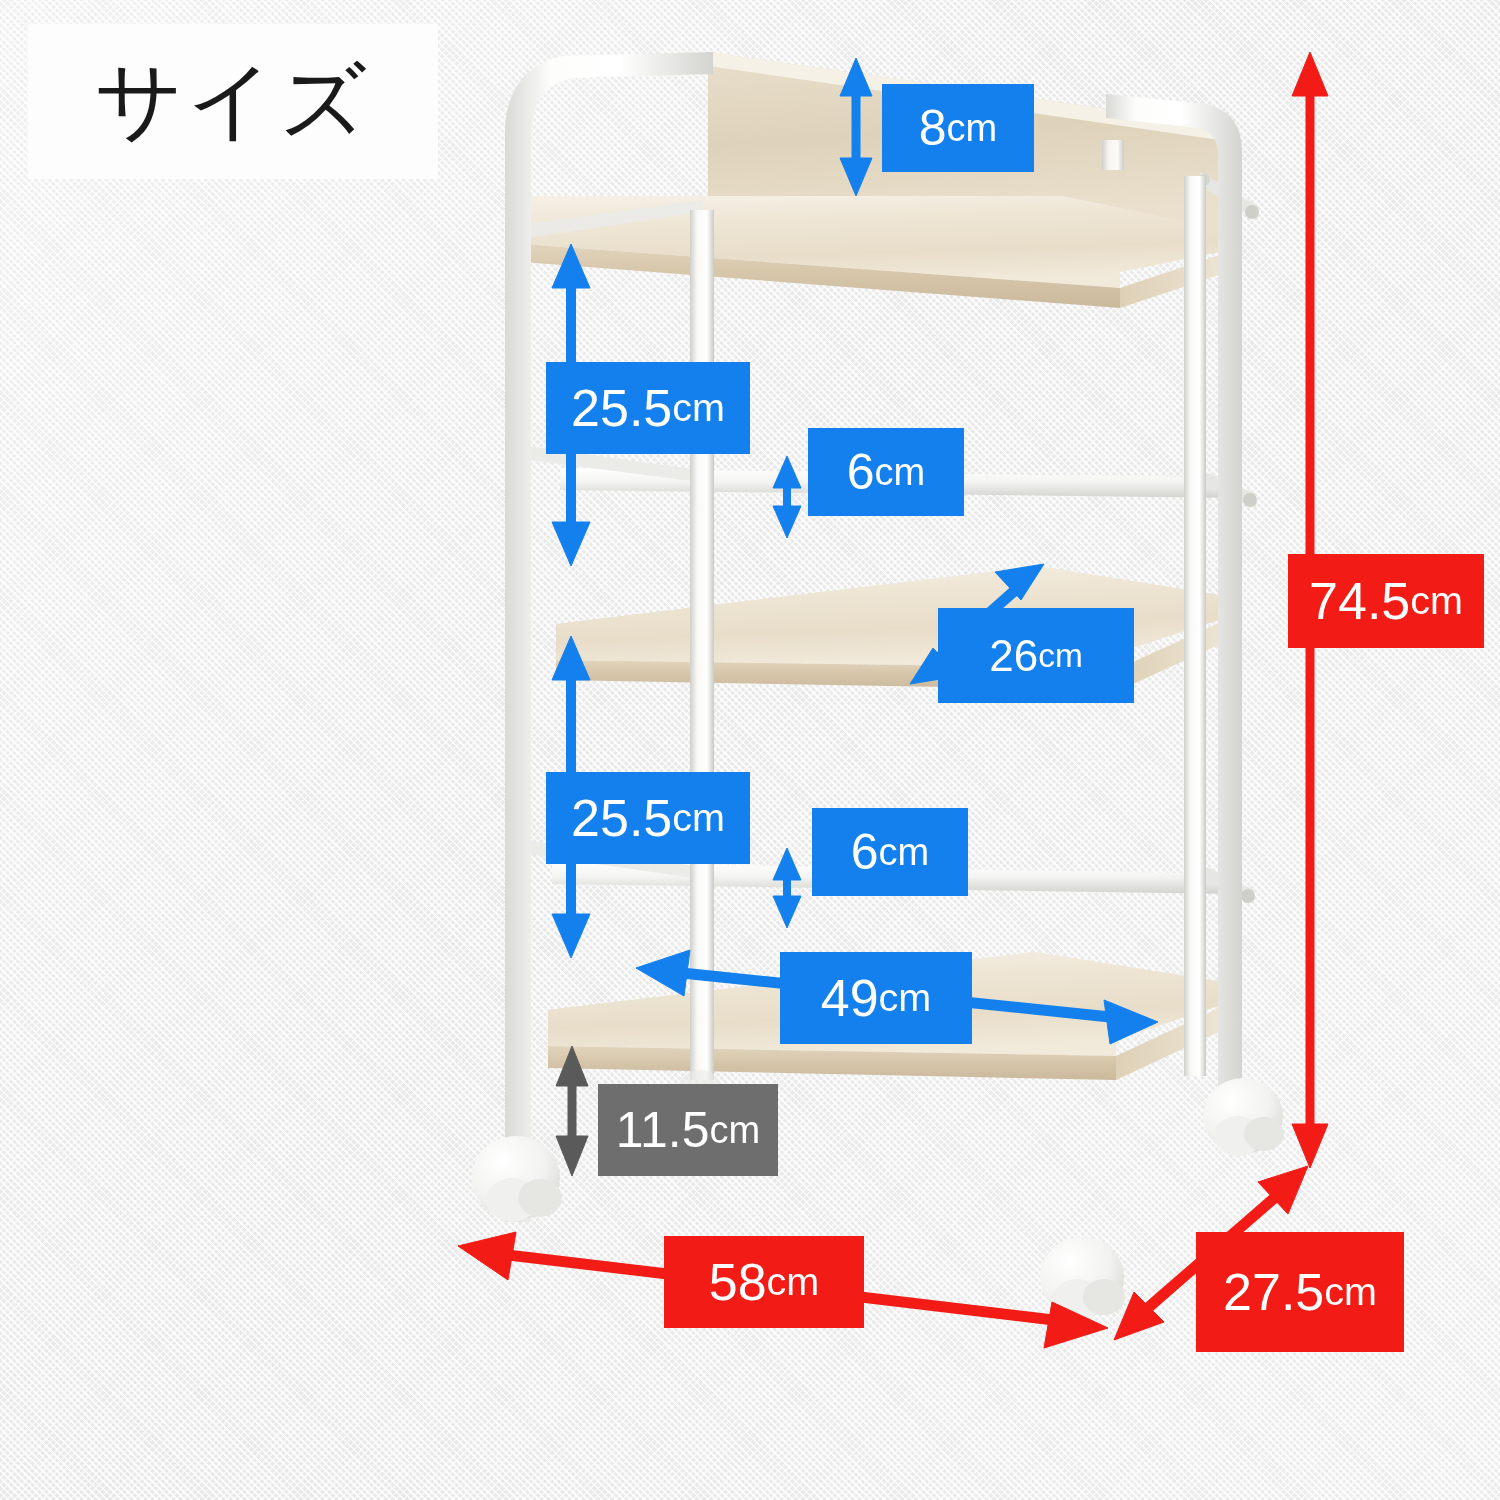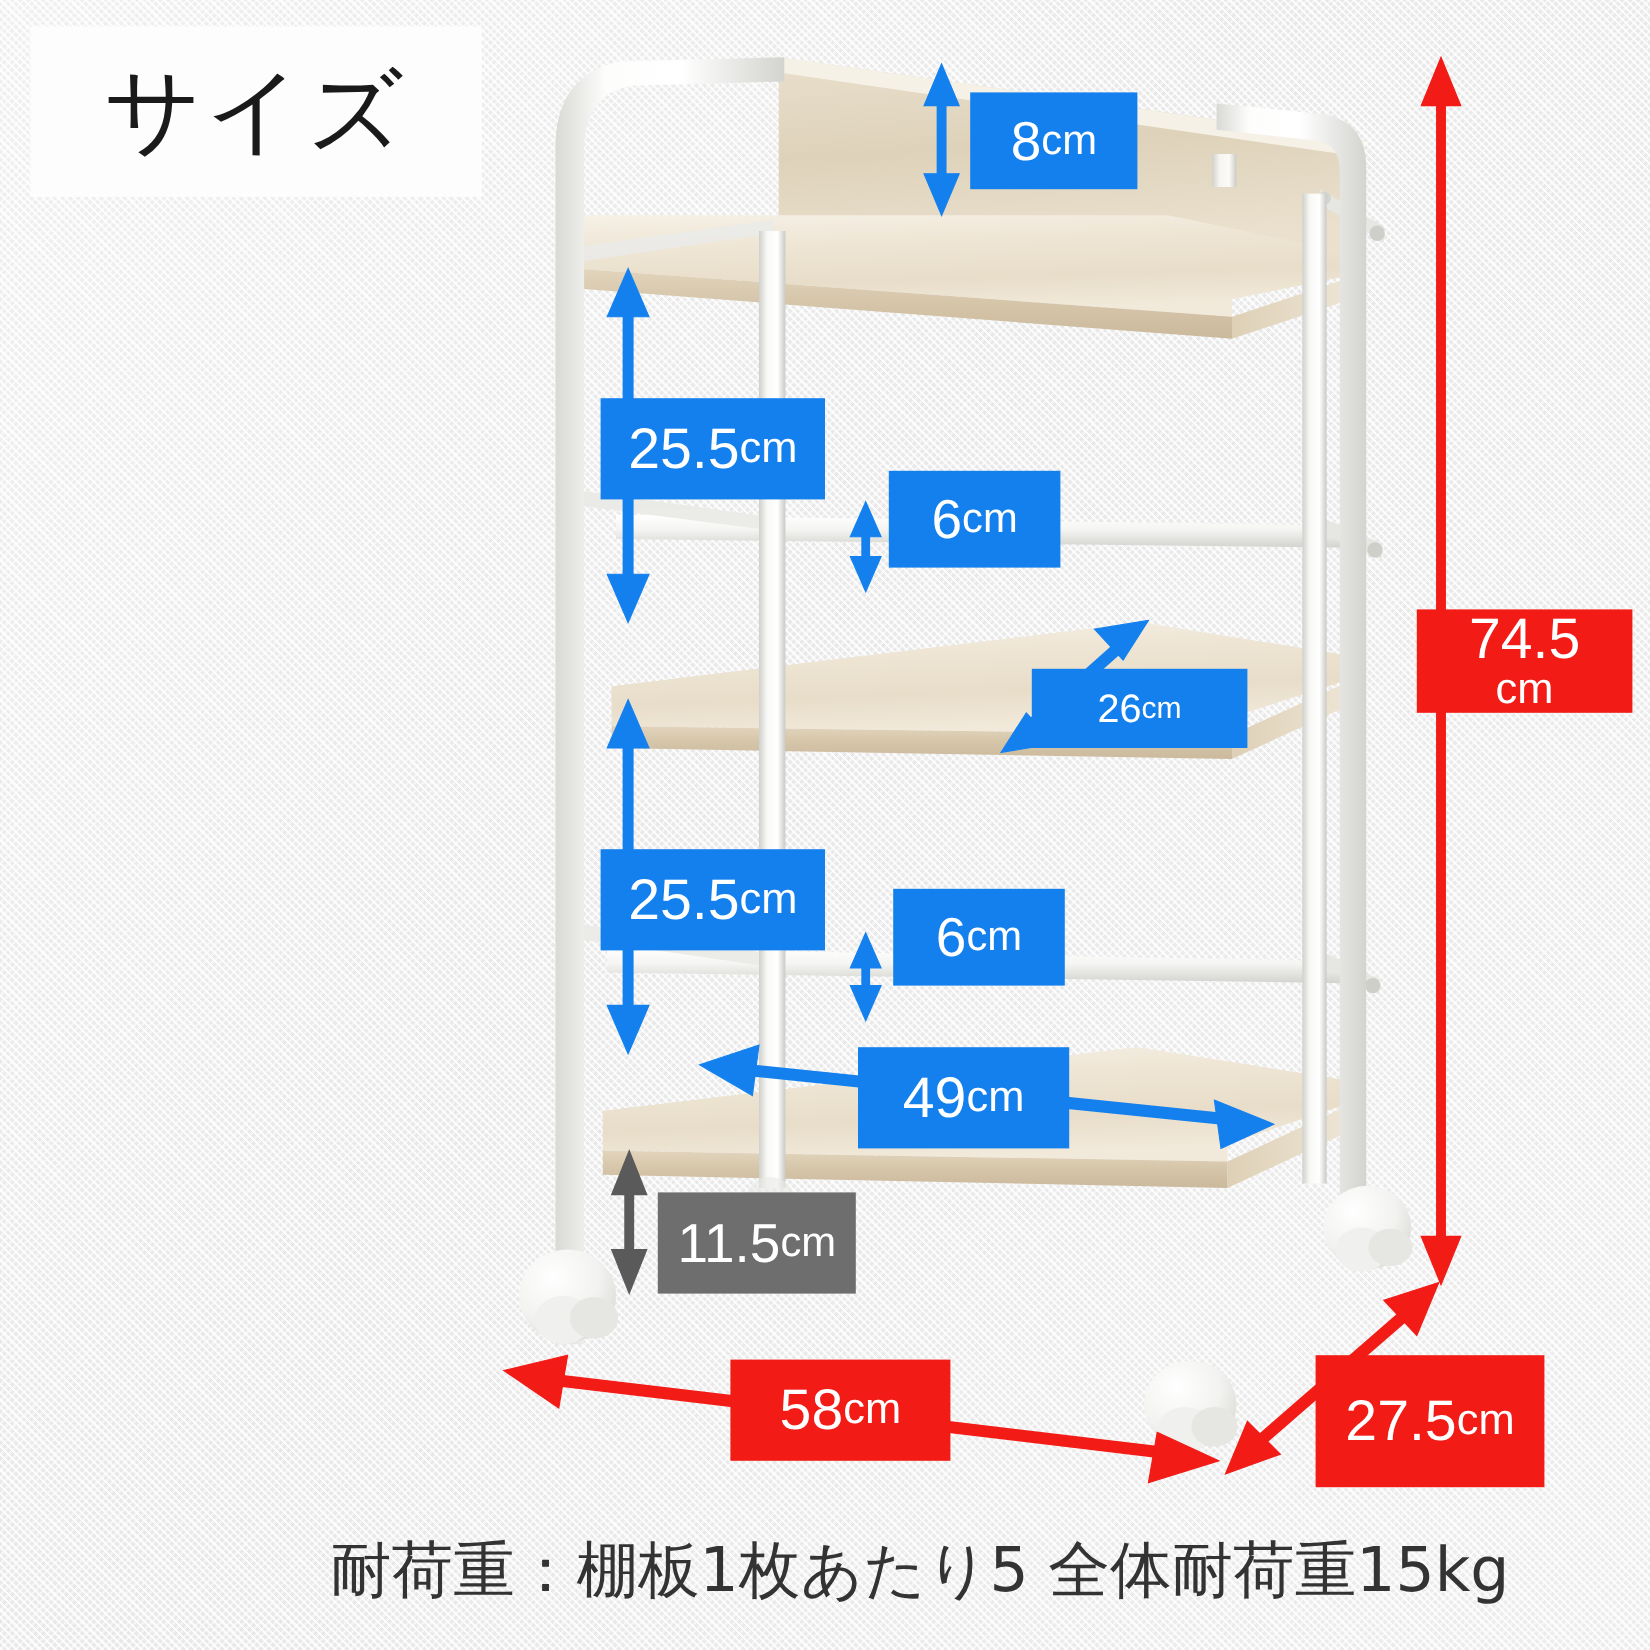--- a/index.html
+++ b/index.html
@@ -349,21 +349,21 @@
   <div class="chip blue" style="left:546px; top:362px; width:204px; height:92px; font-size:52px;">
     <span class="num">25.5</span>
       <span class="unit">cm</span>
   </div>
 
   <div class="chip blue" style="left:808px; top:428px; width:156px; height:88px; font-size:50px;">
     <span class="num">6</span>
       <span class="unit">cm</span>
   </div>
 
-  <div class="chip blue" style="left:938px; top:608px; width:196px; height:72px; font-size:36px;">
+  <div class="chip blue" style="left:938px; top:608px; width:196px; height:95px; font-size:44px;">
     <span class="num">26</span>
       <span class="unit">cm</span>
   </div>
 
   <div class="chip blue" style="left:546px; top:772px; width:204px; height:92px; font-size:52px;">
     <span class="num">25.5</span>
       <span class="unit">cm</span>
   </div>
 
   <div class="chip blue" style="left:812px; top:808px; width:156px; height:88px; font-size:50px;">
@@ -374,31 +374,30 @@
   <div class="chip blue" style="left:780px; top:952px; width:192px; height:92px; font-size:52px;">
     <span class="num">49</span>
       <span class="unit">cm</span>
   </div>
 
   <div class="chip gray" style="left:598px; top:1084px; width:180px; height:92px; font-size:50px;">
     <span class="num">11.5</span>
       <span class="unit">cm</span>
   </div>
 
-  <div class="chip red" style="left:1288px; top:554px; width:196px; height:94px; font-size:52px;flex-direction:column;">
+  <div class="chip red" style="left:1288px; top:554px; width:196px; height:94px; font-size:52px;">
     <span class="num">74.5</span>
       <span class="unit">cm</span>
   </div>
 
   <div class="chip red" style="left:664px; top:1236px; width:200px; height:92px; font-size:52px;">
     <span class="num">58</span>
       <span class="unit">cm</span>
   </div>
 
   <div class="chip red" style="left:1196px; top:1232px; width:208px; height:120px; font-size:52px;">
     <span class="num">27.5</span>
       <span class="unit">cm</span>
   </div>
 
 
-  <div class="caption">耐荷重：棚板1枚あたり5 全体耐荷重15kg</div>
 
 </div>
 
 </body></html>

